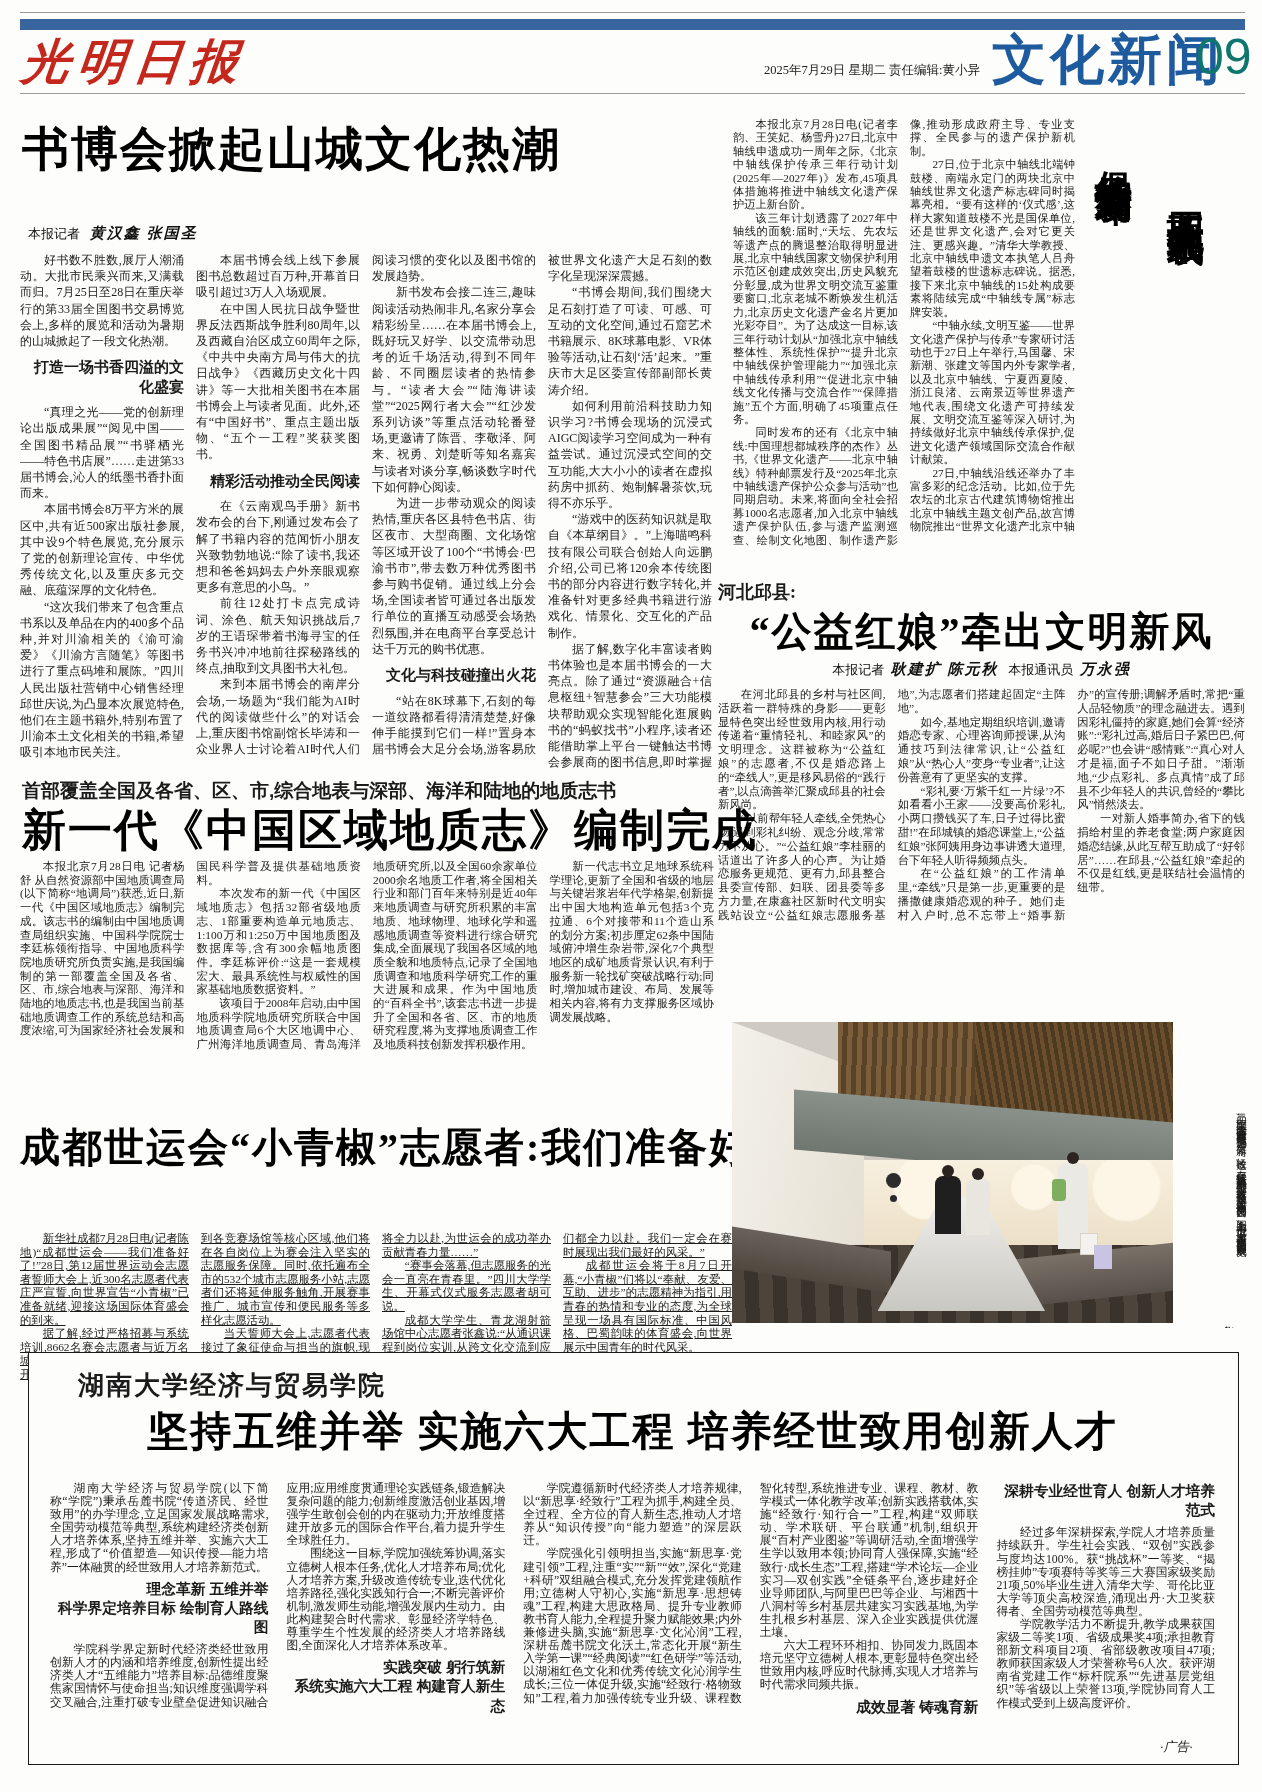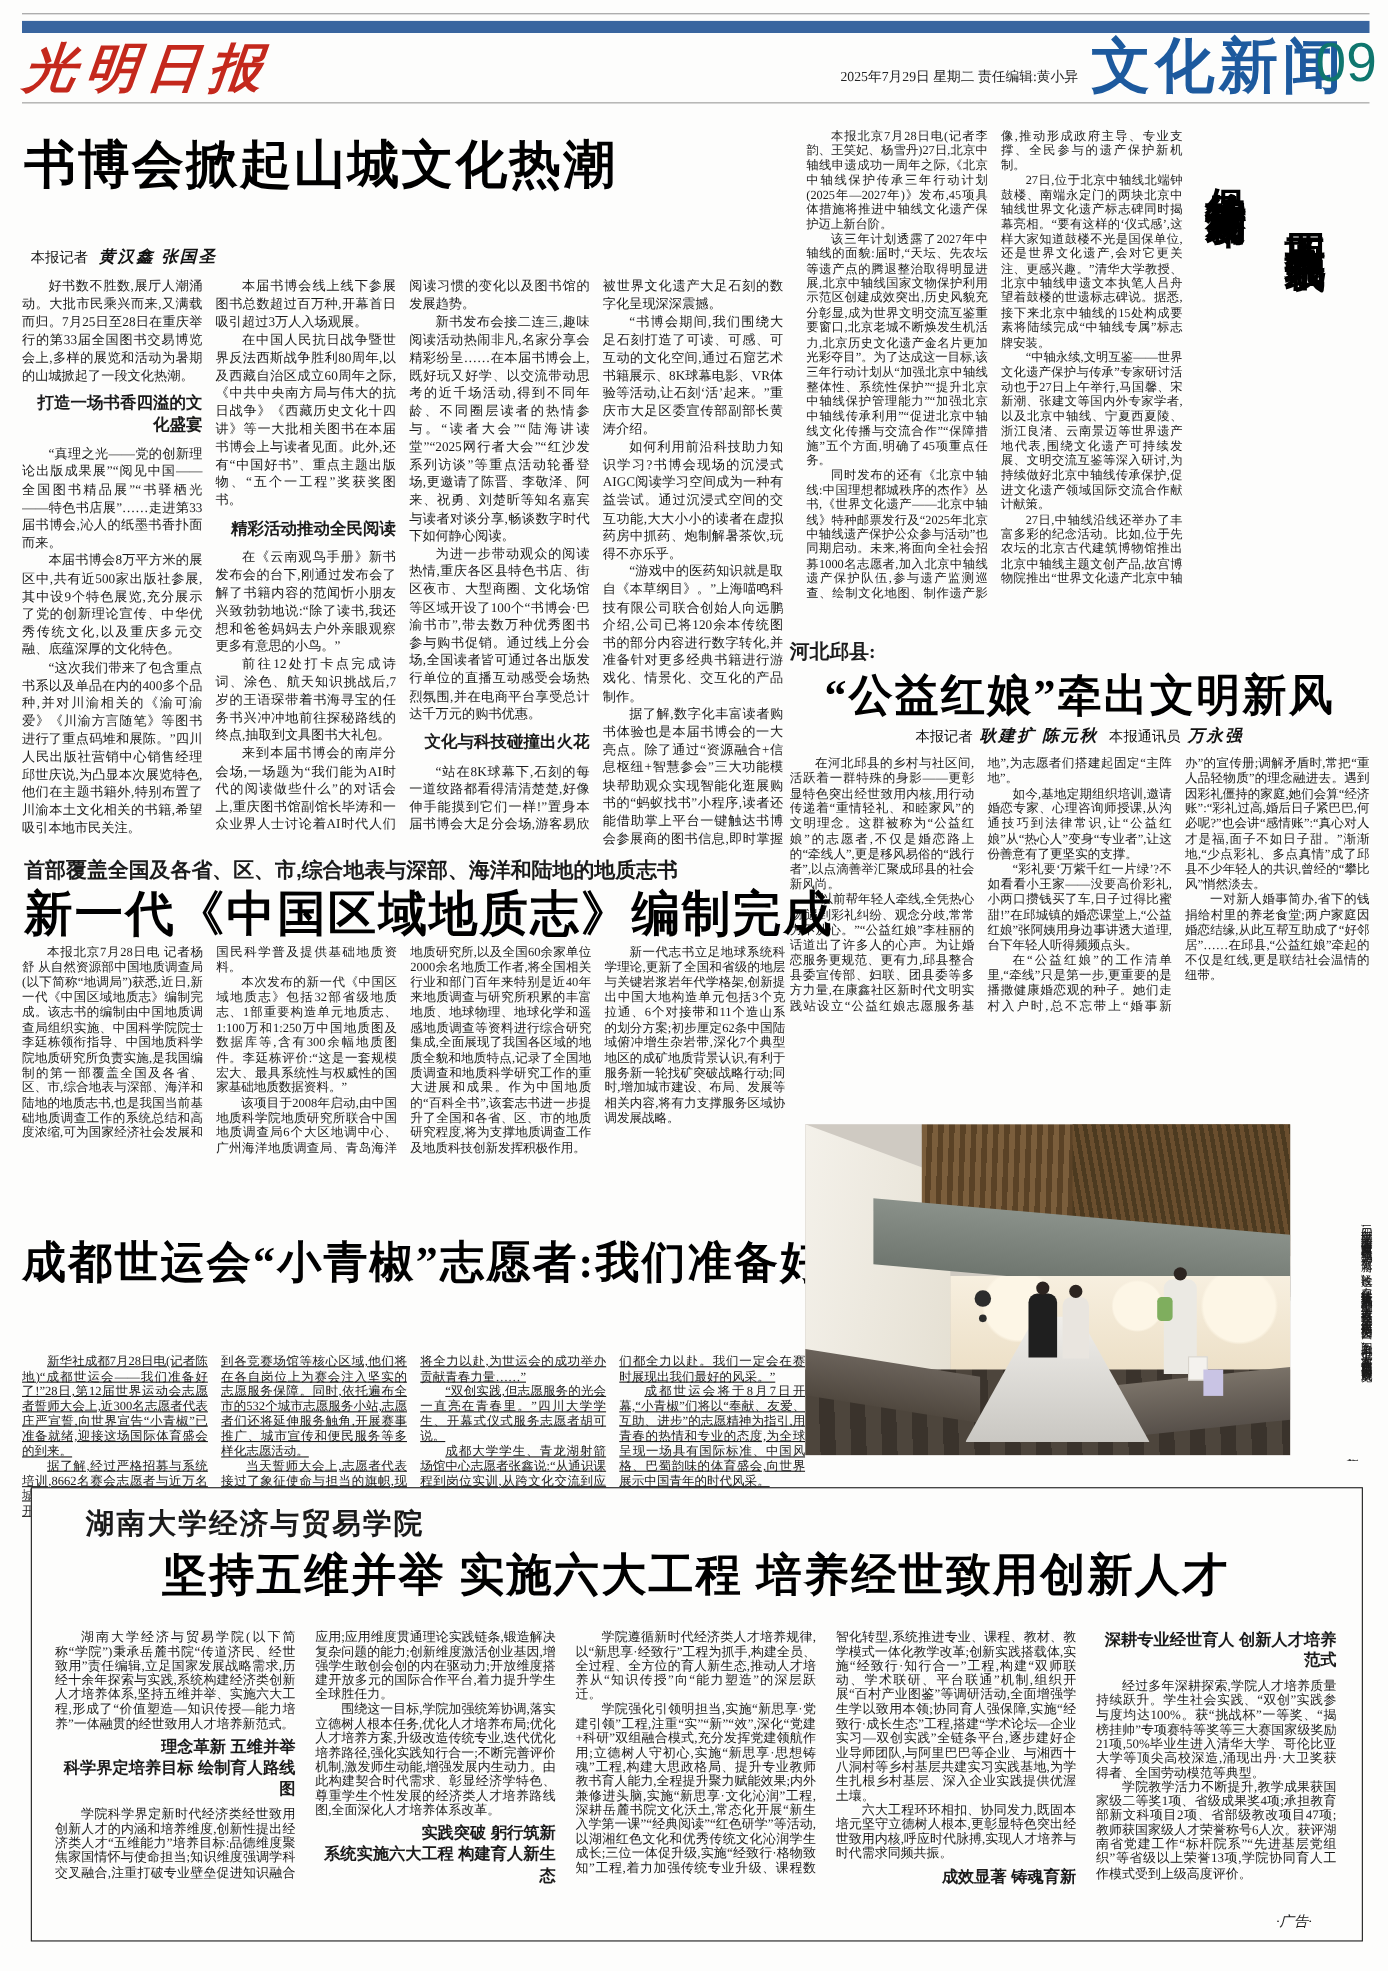--- a/index.html
+++ b/index.html
@@ -163,21 +163,21 @@
     <p>本次发布的新一代《中国区域地质志》包括32部省级地质志、1部重要构造单元地质志、1:100万和1:250万中国地质图及数据库等,含有300余幅地质图件。李廷栋评价:“这是一套规模宏大、最具系统性与权威性的国家基础地质数据资料。”</p>
     <p>该项目于2008年启动,由中国地质科学院地质研究所联合中国地质调查局6个大区地调中心、广州海洋地质调查局、青岛海洋地质研究所,以及全国60余家单位2000余名地质工作者,将全国相关行业和部门百年来特别是近40年来地质调查与研究所积累的丰富地质、地球物理、地球化学和遥感地质调查等资料进行综合研究集成,全面展现了我国各区域的地质全貌和地质特点,记录了全国地质调查和地质科学研究工作的重大进展和成果。作为中国地质的“百科全书”,该套志书进一步提升了全国和各省、区、市的地质研究程度,将为支撑地质调查工作及地质科技创新发挥积极作用。</p>
     <p>新一代志书立足地球系统科学理论,更新了全国和省级的地层与关键岩浆岩年代学格架,创新提出中国大地构造单元包括3个克拉通、6个对接带和11个造山系的划分方案;初步厘定62条中国陆域俯冲增生杂岩带,深化7个典型地区的成矿地质背景认识,有利于服务新一轮找矿突破战略行动;同时,增加城市建设、布局、发展等相关内容,将有力支撑服务区域协调发展战略。</p>
   </div>
 
   <div class="abs hl" id="e-headline">成都世运会“小青椒”志愿者:我们准备好了</div>
   <div class="abs cols" id="e-cols">
     <p>新华社成都7月28日电(记者陈地)“成都世运会——我们准备好了!”28日,第12届世界运动会志愿者誓师大会上,近300名志愿者代表庄严宣誓,向世界宣告“小青椒”已准备就绪,迎接这场国际体育盛会的到来。</p>
     <p>据了解,经过严格招募与系统培训,8662名赛会志愿者与近万名城市志愿者已全员整装待发。从开闭幕式、世运村、主媒体中心到各竞赛场馆等核心区域,他们将在各自岗位上为赛会注入坚实的志愿服务保障。同时,依托遍布全市的532个城市志愿服务小站,志愿者们还将延伸服务触角,开展赛事推广、城市宣传和便民服务等多样化志愿活动。</p>
     <p>当天誓师大会上,志愿者代表接过了象征使命与担当的旗帜,现场的全体志愿者代表庄严宣誓:“我志愿加入成都世运会志愿者行列,将全力以赴,为世运会的成功举办贡献青春力量……”</p>
-    <p>“双创实践,但志愿服务的光会一直亮在青春里。”四川大学学生、开幕式仪式服务志愿者胡可说。</p>
+    <p>“赛事会落幕,但志愿服务的光会一直亮在青春里。”四川大学学生、开幕式仪式服务志愿者胡可说。</p>
     <p>成都大学学生、青龙湖射箭场馆中心志愿者张鑫说:“从通识课程到岗位实训,从跨文化交流到应急演练,每一堂课、每一次练习,我们都全力以赴。我们一定会在赛时展现出我们最好的风采。”</p>
     <p>成都世运会将于8月7日开幕,“小青椒”们将以“奉献、友爱、互助、进步”的志愿精神为指引,用青春的热情和专业的态度,为全球呈现一场具有国际标准、中国风格、巴蜀韵味的体育盛会,向世界展示中国青年的时代风采。</p>
   </div>
 
   <div class="abs" id="photo">
     <div class="ph-leftwall"></div>
     <div class="ph-ceiling"></div>
     <div class="ph-ceiling2"></div>
     <div class="ph-gray"></div>
     <div class="ph-rightwall"></div>
@@ -195,21 +195,21 @@
   </div>
   <div class="abs" id="photo-caption">
     <span>二〇二四年以来,陕西省西安市对西仓区域实施“微更新、轻改造”,在保留传统集市风貌的基础上,升级改造原有设施,建设西仓市集文创公园。图为七月二十七日,游客在西仓市集文创公园内参观展览。</span>
     <span class="credit">新华社记者 邹竞一</span>
   </div>
 
   <div class="abs" id="ad-box"></div>
   <div class="abs kicker" id="ad-kicker">湖南大学经济与贸易学院</div>
   <div class="abs hl" id="ad-headline">坚持五维并举  实施六大工程  培养经世致用创新人才</div>
   <div class="abs cols" id="ad-cols">
-    <p>湖南大学经济与贸易学院(以下简称“学院”)秉承岳麓书院“传道济民、经世致用”责任编辑,立足国家发展战略需求,历经十余年探索与实践,系统构建经济类创新人才培养体系,坚持五维并举、实施六大工程,形成了“价值塑造—知识传授—能力培养”一体融贯的经世致用人才培养新范式。</p>
+    <p>湖南大学经济与贸易学院(以下简称“学院”)秉承岳麓书院“传道济民、经世致用”的办学理念,立足国家发展战略需求,全国劳动模范等典型,系统构建经济类创新人才培养体系,坚持五维并举、实施六大工程,形成了“价值塑造—知识传授—能力培养”一体融贯的经世致用人才培养新范式。</p>
     <div class="subhead sub-a">理念革新  五维并举</div>
     <div class="subhead sub-b">科学界定培养目标  绘制育人路线图</div>
     <p>学院科学界定新时代经济类经世致用创新人才的内涵和培养维度,创新性提出经济类人才“五维能力”培养目标:品德维度聚焦家国情怀与使命担当;知识维度强调学科交叉融合,注重打破专业壁垒促进知识融合应用;应用维度贯通理论实践链条,锻造解决复杂问题的能力;创新维度激活创业基因,增强学生敢创会创的内在驱动力;开放维度搭建开放多元的国际合作平台,着力提升学生全球胜任力。</p>
     <p>围绕这一目标,学院加强统筹协调,落实立德树人根本任务,优化人才培养布局;优化人才培养方案,升级改造传统专业,迭代优化培养路径,强化实践知行合一;不断完善评价机制,激发师生动能,增强发展内生动力。由此构建契合时代需求、彰显经济学特色、尊重学生个性发展的经济类人才培养路线图,全面深化人才培养体系改革。</p>
     <div class="subhead sub-a">实践突破  躬行筑新</div>
     <div class="subhead sub-b">系统实施六大工程  构建育人新生态</div>
     <p>学院遵循新时代经济类人才培养规律,以“新思享·经致行”工程为抓手,构建全员、全过程、全方位的育人新生态,推动人才培养从“知识传授”向“能力塑造”的深层跃迁。</p>
     <p>学院强化引领明担当,实施“新思享·党建引领”工程,注重“实”“新”“效”,深化“党建+科研”双组融合模式,充分发挥党建领航作用;立德树人守初心,实施“新思享·思想铸魂”工程,构建大思政格局、提升专业教师教书育人能力,全程提升聚力赋能效果;内外兼修进头脑,实施“新思享·文化沁润”工程,深耕岳麓书院文化沃土,常态化开展“新生入学第一课”“经典阅读”“红色研学”等活动,以湖湘红色文化和优秀传统文化沁润学生成长;三位一体促升级,实施“经致行·格物致知”工程,着力加强传统专业升级、课程数智化转型,系统推进专业、课程、教材、教学模式一体化教学改革;创新实践搭载体,实施“经致行·知行合一”工程,构建“双师联动、学术联研、平台联通”机制,组织开展“百村产业图鉴”等调研活动,全面增强学生学以致用本领;协同育人强保障,实施“经致行·成长生态”工程,搭建“学术论坛—企业实习—双创实践”全链条平台,逐步建好企业导师团队,与阿里巴巴等企业、与湘西十八洞村等乡村基层共建实习实践基地,为学生扎根乡村基层、深入企业实践提供优渥土壤。</p>
     <p>六大工程环环相扣、协同发力,既固本培元坚守立德树人根本,更彰显特色突出经世致用内核,呼应时代脉搏,实现人才培养与时代需求同频共振。</p>
     <div class="subhead sub-a">成效显著  铸魂育新</div>

